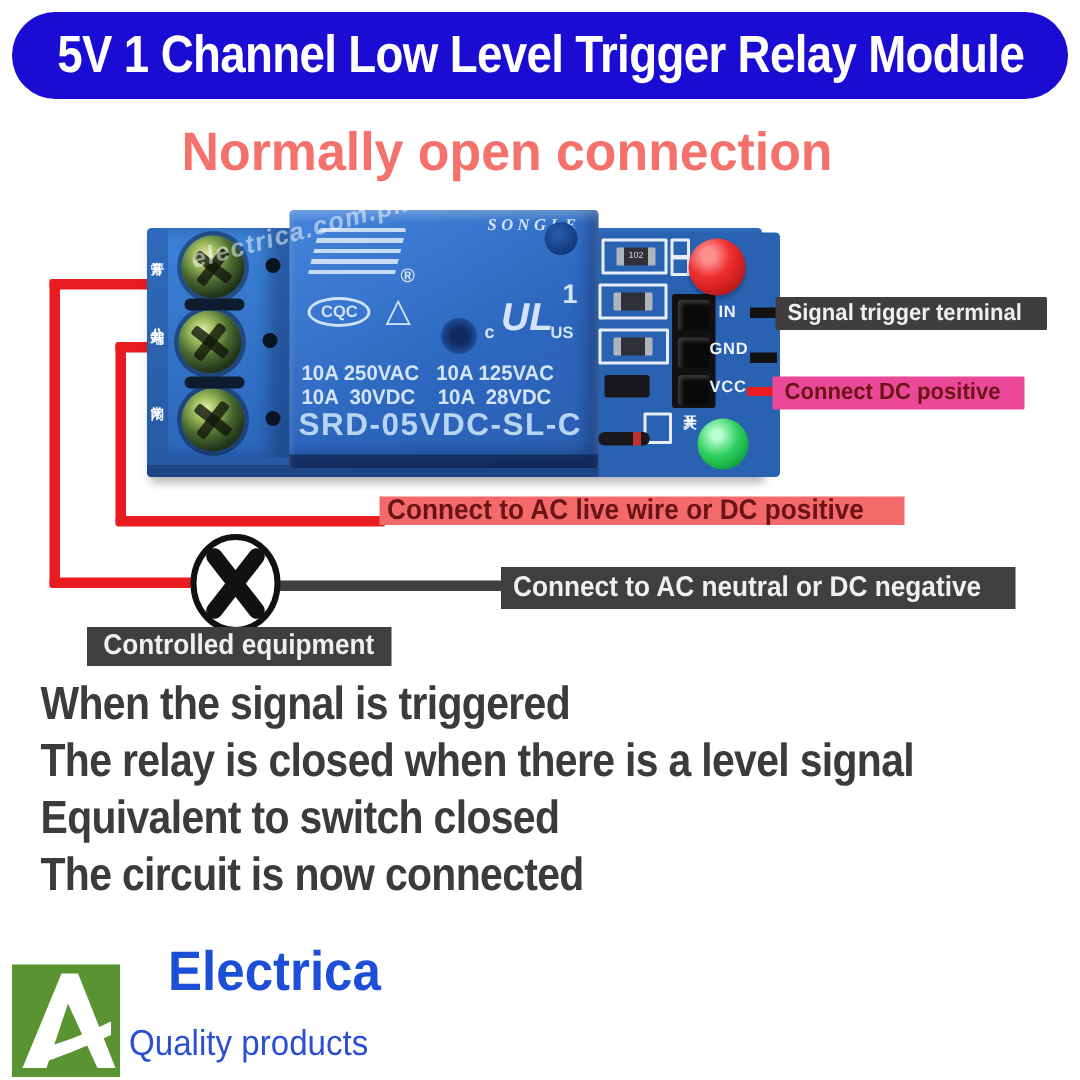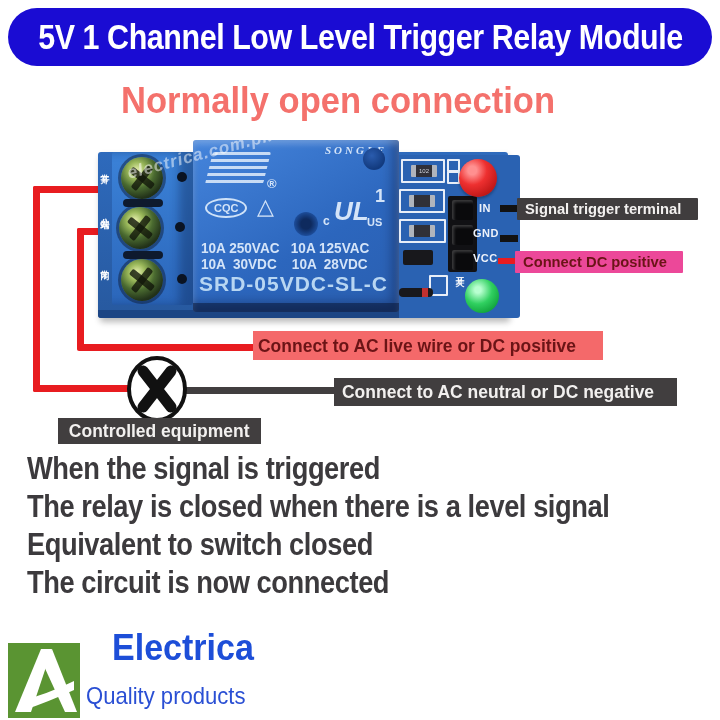--- a/index.html
+++ b/index.html
@@ -122,21 +122,21 @@
   .d2{left:500px;top:235px;width:18px;}
   .d3{left:498px;top:258px;width:18px;height:6px;background:#e81c20;}
   .note{padding:2px 8px;font-size:15.5px;font-weight:bold;white-space:nowrap;border-radius:1px;}
   .note span{display:inline-block;transform:scaleX(.95);transform-origin:left;}
   .note-dark{background:#403d3e;color:#f2f0ef;}
   .note-red{background:#ec4899;color:#6b1416;}
   .n1{left:517px;top:198px;} .n2{left:517px;top:228px;} .n3{left:515px;top:251px;}
 
   .bar{font-weight:bold;font-size:19px;white-space:nowrap;display:flex;align-items:center;}
   .bar span{display:inline-block;transform:scaleX(.92);transform-origin:left;}
-  .bar-live{left:253px;top:331px;width:345px;height:29px;background:#f4696a;color:#6b1416;padding-left:5px;}
+  .bar-live{left:253px;top:331px;width:345px;height:19px;background:#f4696a;color:#6b1416;padding-left:5px;}
   .bar-neutral{left:334px;top:378px;width:335px;height:28px;background:#413e3f;color:#f2f0ef;padding-left:8px;}
   .connector{left:186px;top:387px;width:150px;height:7px;background:#413e3f;}
   .xcircle{left:124px;top:354px;}
   .ctrl-box{left:58px;top:418px;width:203px;height:26px;background:#413e3f;color:#f2f0ef;
             font-size:19px;font-weight:bold;display:flex;align-items:center;justify-content:center;}
   .ctrl-box span{display:inline-block;transform:scaleX(.92);}
 
   
   .bline{left:27px;height:36px;font-size:31px;font-weight:bold;color:#3c3a3d;letter-spacing:-0.5px;white-space:nowrap;}
   .bline span{display:inline-block;transform:scaleX(.88);transform-origin:left;}

